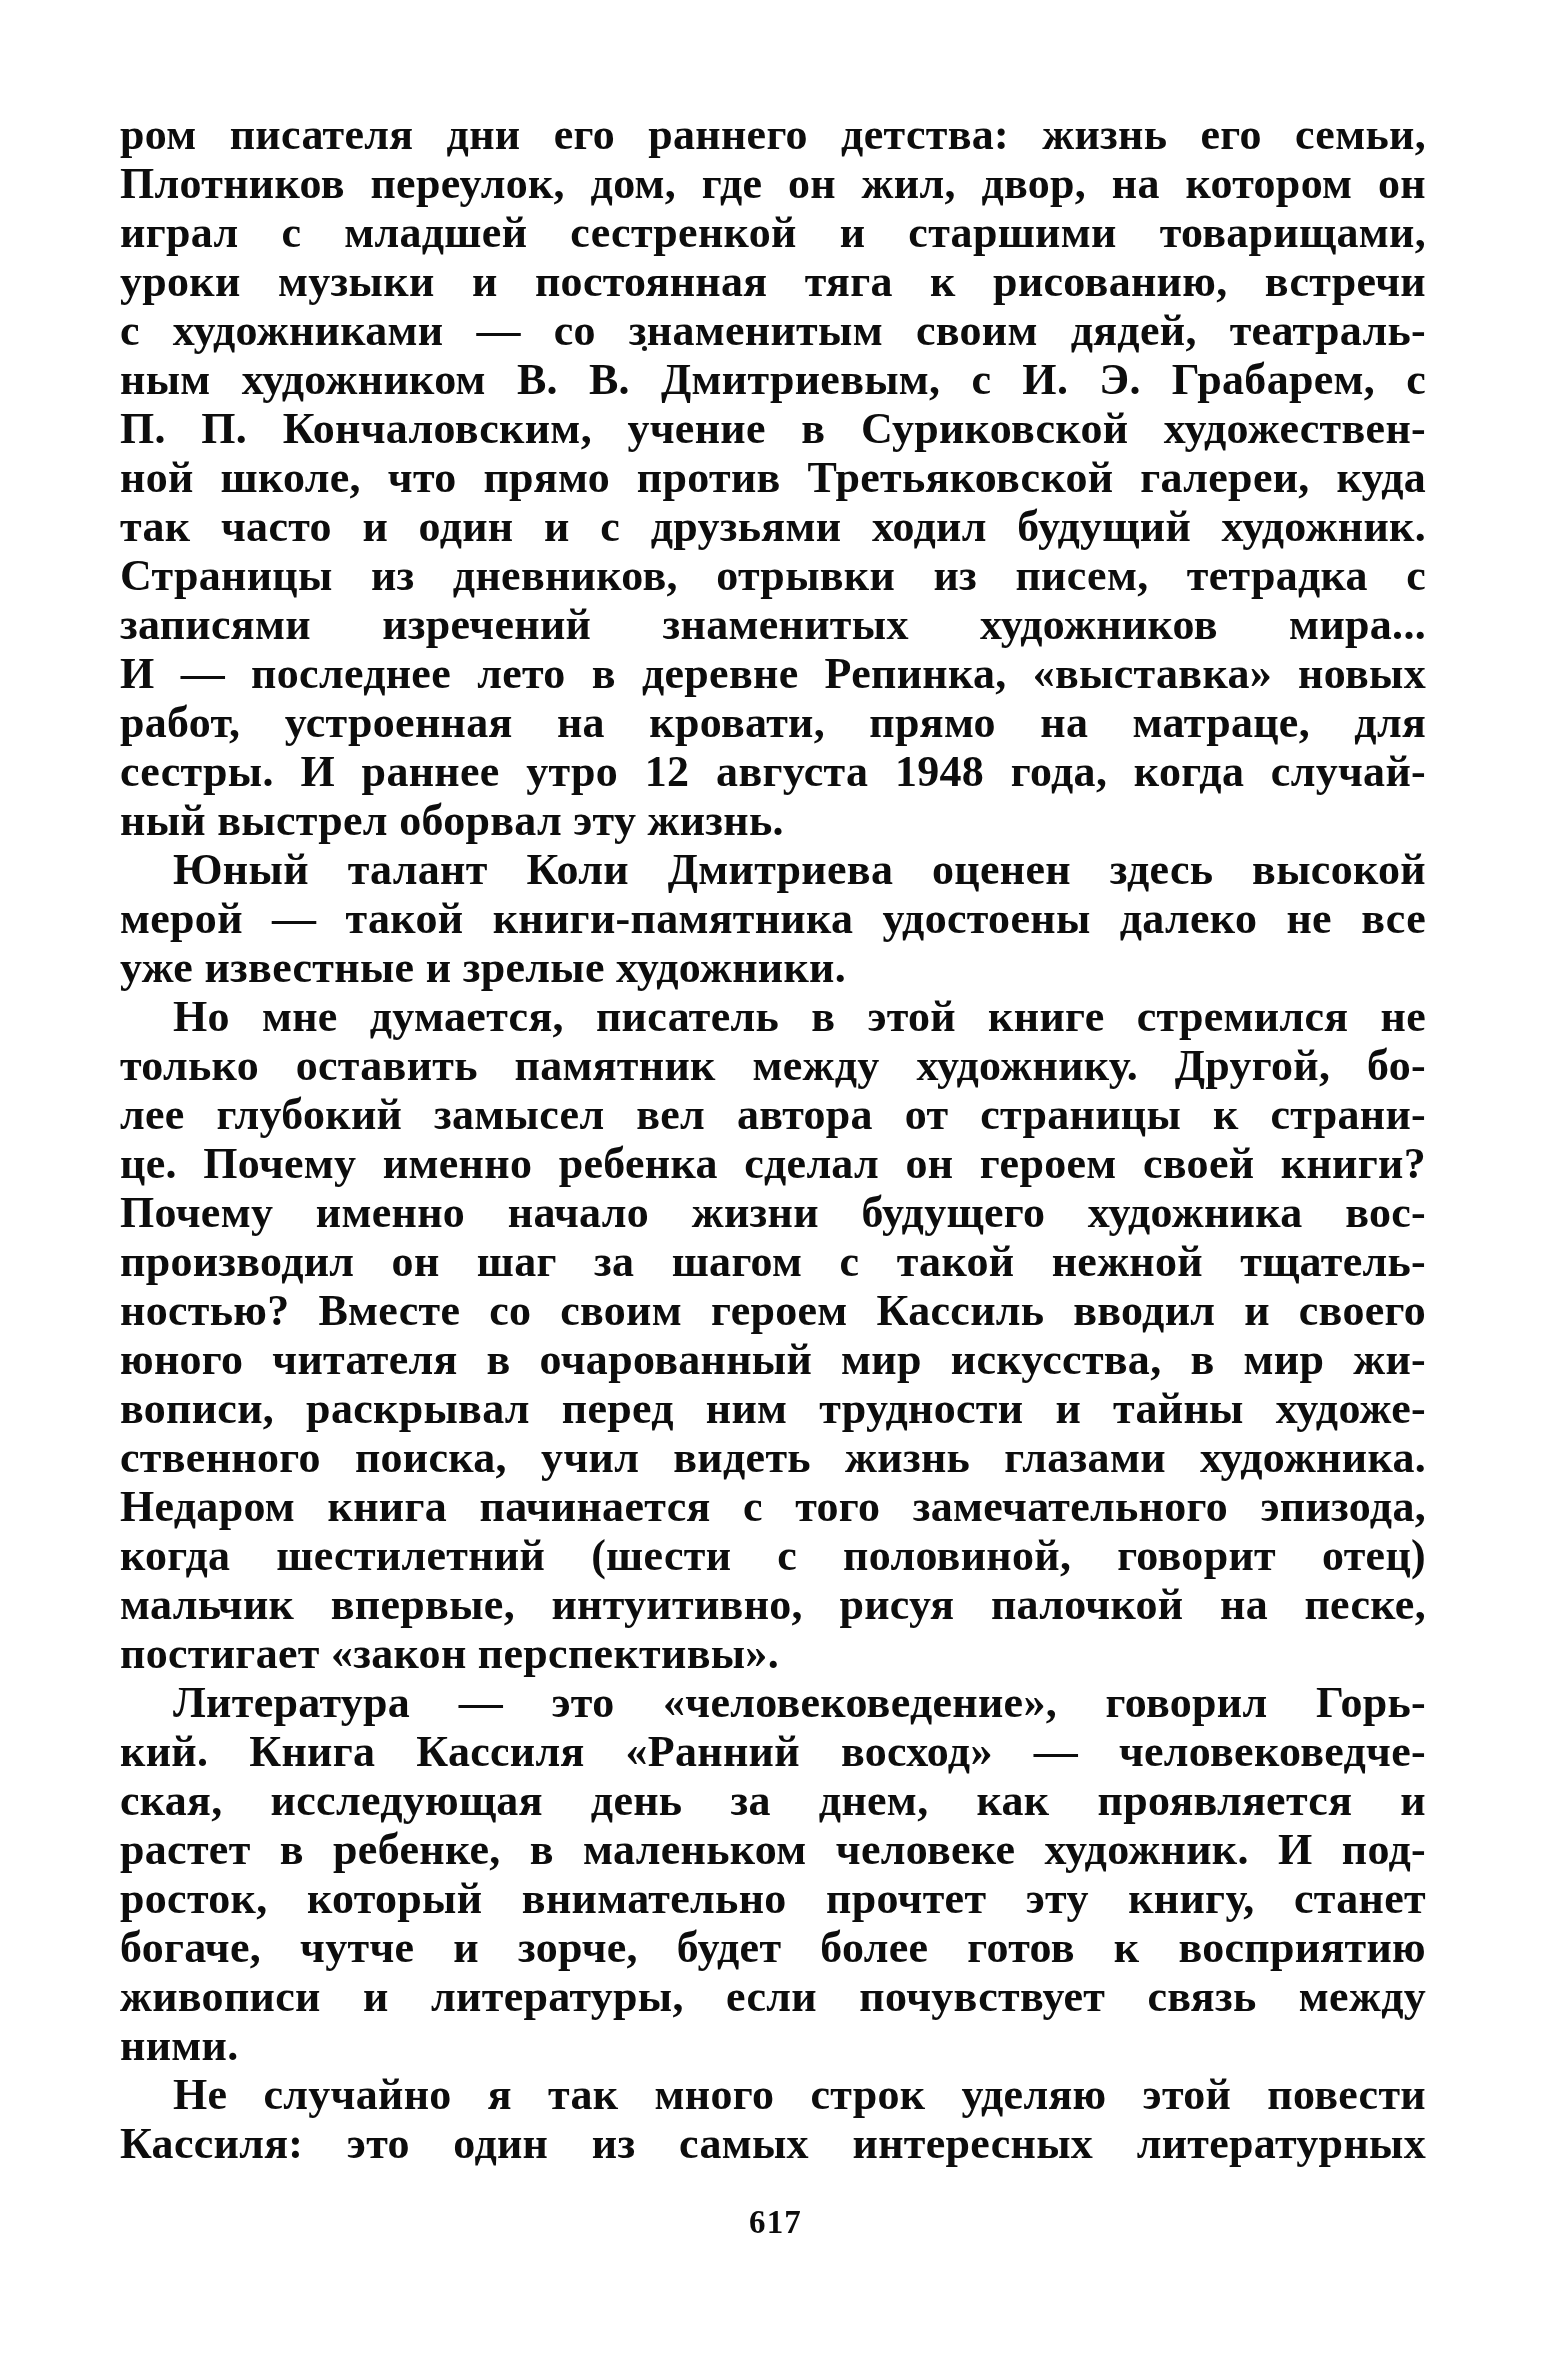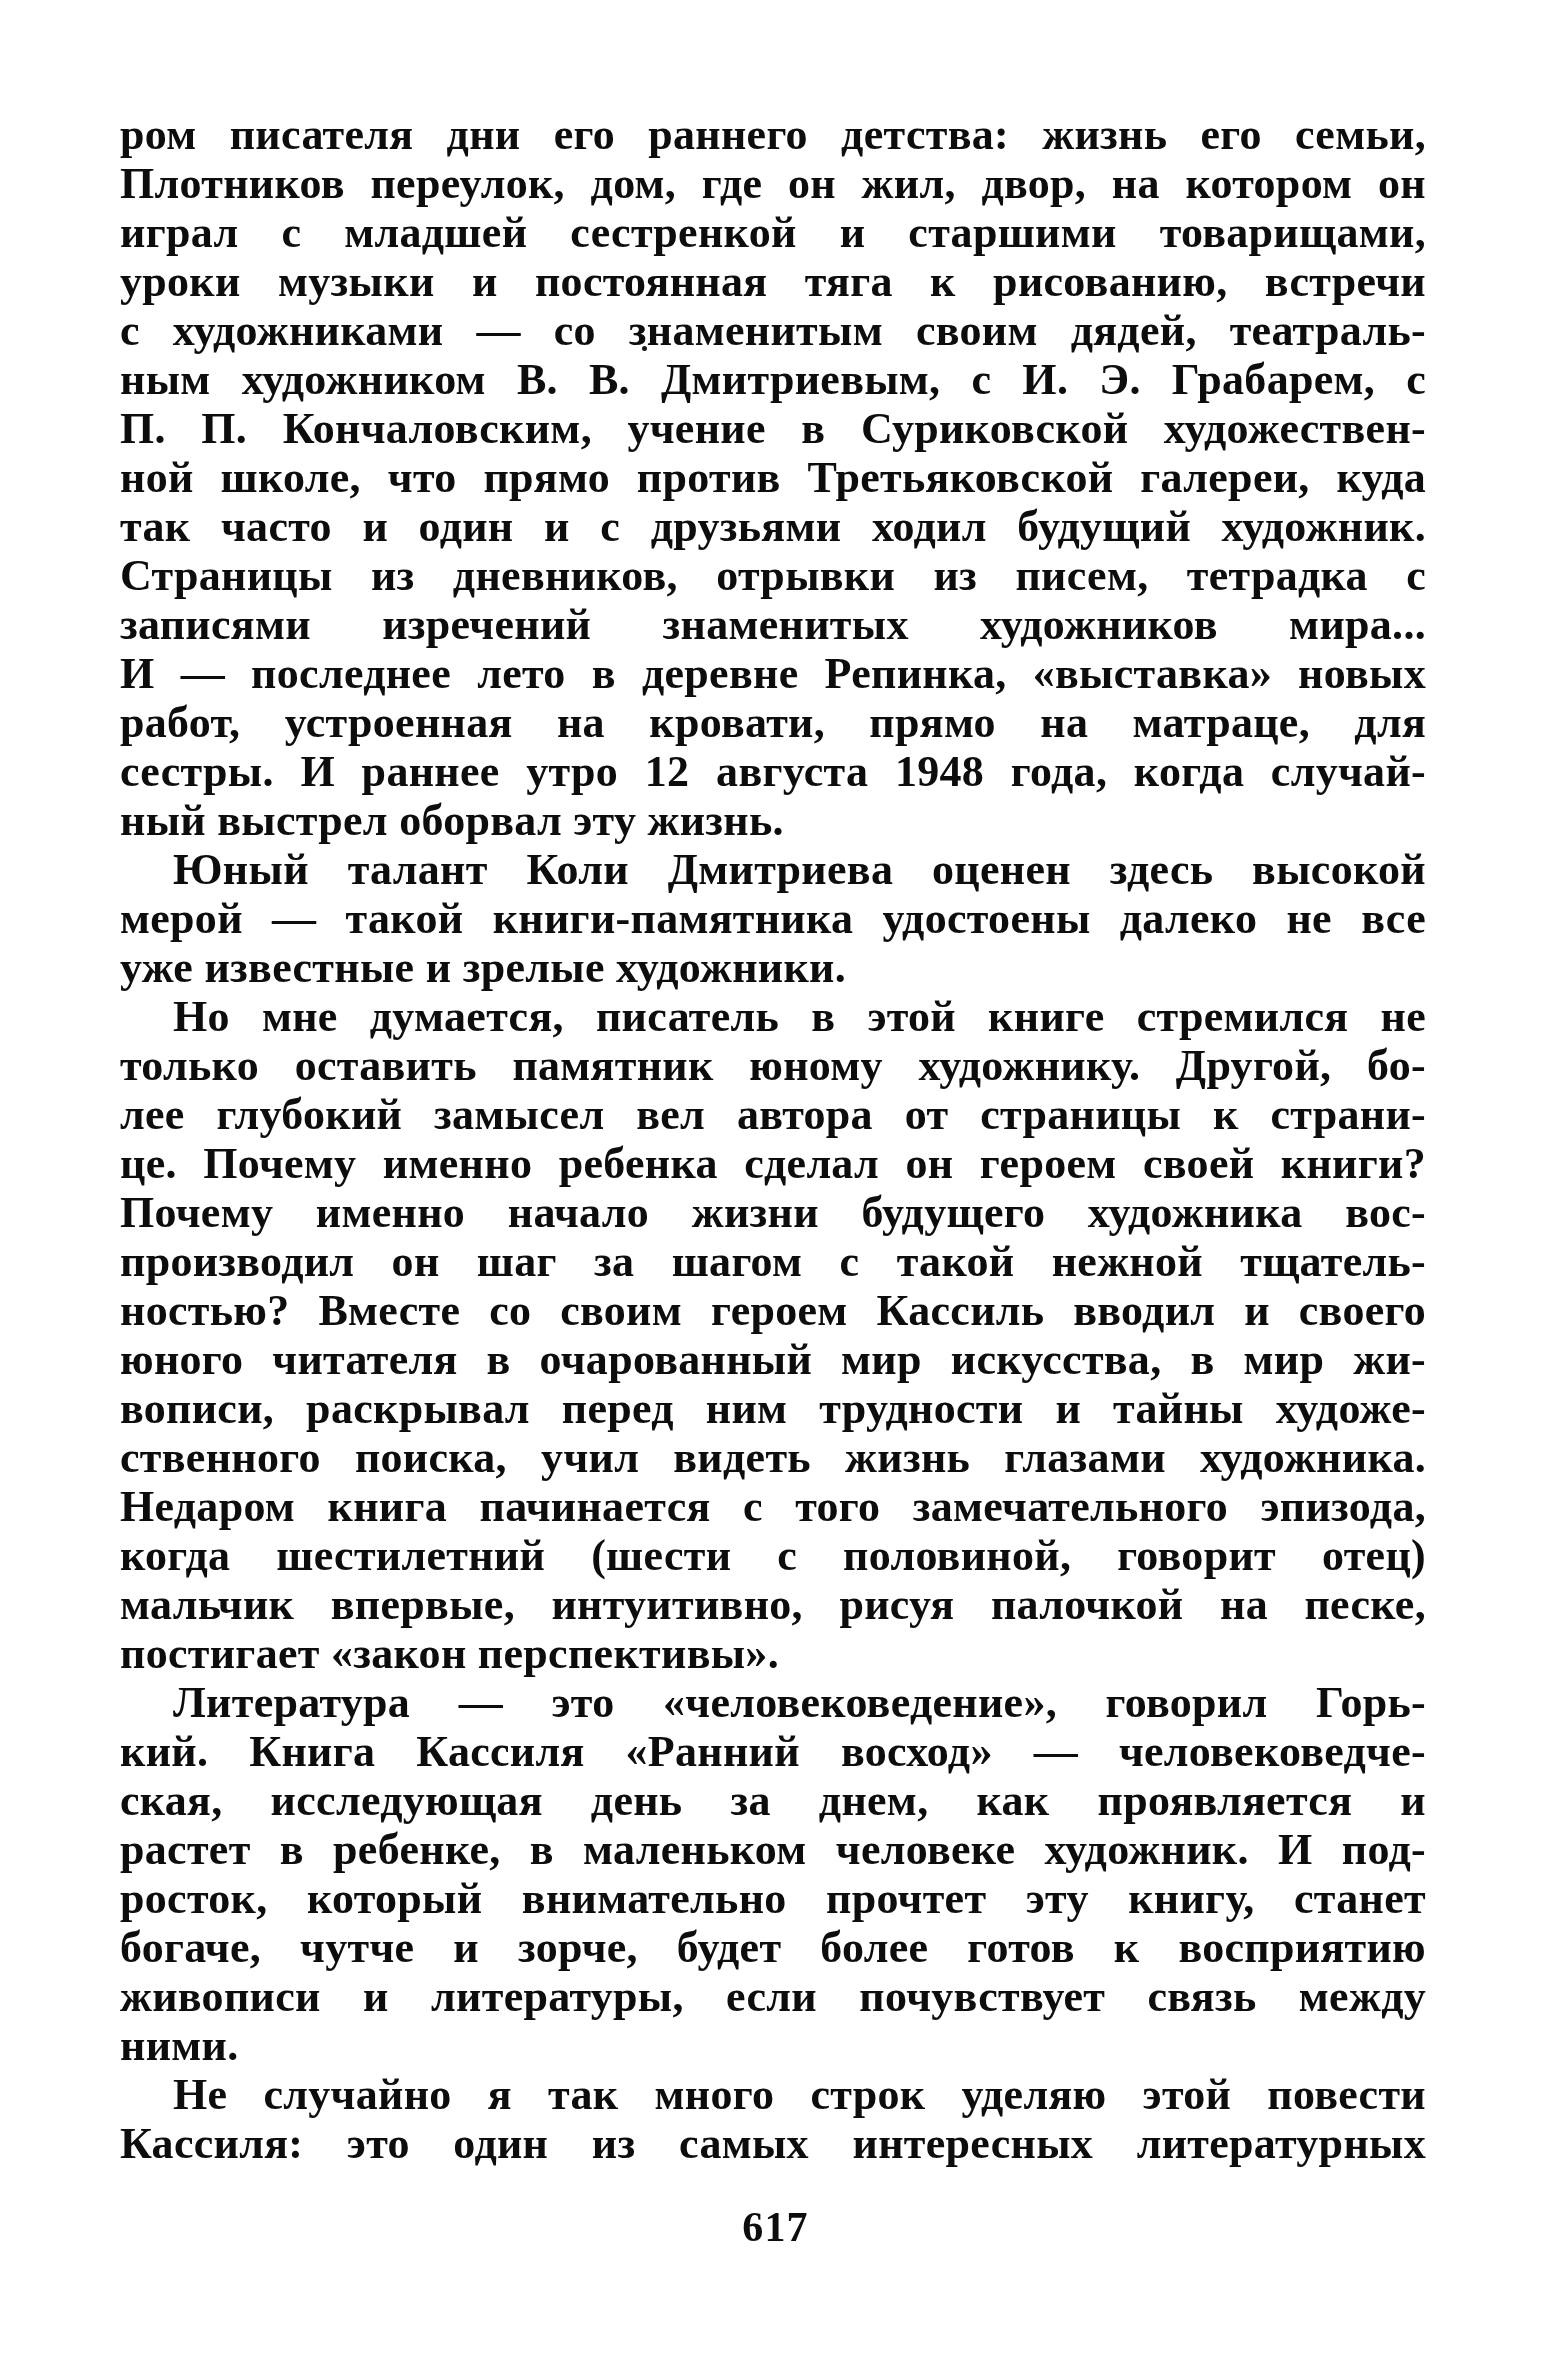--- a/index.html
+++ b/index.html
@@ -47,21 +47,21 @@
     text-indent: 53px;
   }
   .folio {
     position: absolute;
     top: 2206px;
     left: 0;
     width: 100%;
     text-align: center;
     color: var(--ink);
     font-weight: 700;
-    font-size: 42px;
+    font-size: 33px;
     line-height: 1;
     letter-spacing: 1.1px;
   }
   .scan-dot {
     position: absolute;
     left: 642px;
     top: 346px;
     width: 5px;
     height: 5px;
     border-radius: 50%;
@@ -85,21 +85,21 @@
       <div class="line">Страницы из дневников, отрывки из писем, тетрадка с</div>
       <div class="line">записями изречений знаменитых художников мира...</div>
       <div class="line">И — последнее лето в деревне Репинка, «выставка» новых</div>
       <div class="line">работ, устроенная на кровати, прямо на матраце, для</div>
       <div class="line">сестры. И раннее утро 12 августа 1948 года, когда случай-</div>
       <div class="line endline">ный выстрел оборвал эту жизнь.</div>
       <div class="line indent">Юный талант Коли Дмитриева оценен здесь высокой</div>
       <div class="line">мерой — такой книги-памятника удостоены далеко не все</div>
       <div class="line endline">уже известные и зрелые художники.</div>
       <div class="line indent">Но мне думается, писатель в этой книге стремился не</div>
-      <div class="line">только оставить памятник юному художнику. Другой, бо-</div>
+      <div class="line">только оставить памятник между художнику. Другой, бо-</div>
       <div class="line">лее глубокий замысел вел автора от страницы к страни-</div>
       <div class="line">це. Почему именно ребенка сделал он героем своей книги?</div>
       <div class="line">Почему именно начало жизни будущего художника вос-</div>
       <div class="line">производил он шаг за шагом с такой нежной тщатель-</div>
       <div class="line">ностью? Вместе со своим героем Кассиль вводил и своего</div>
       <div class="line">юного читателя в очарованный мир искусства, в мир жи-</div>
       <div class="line">вописи, раскрывал перед ним трудности и тайны художе-</div>
       <div class="line">ственного поиска, учил видеть жизнь глазами художника.</div>
       <div class="line">Недаром книга пачинается с того замечательного эпизода,</div>
       <div class="line">когда шестилетний (шести с половиной, говорит отец)</div>

